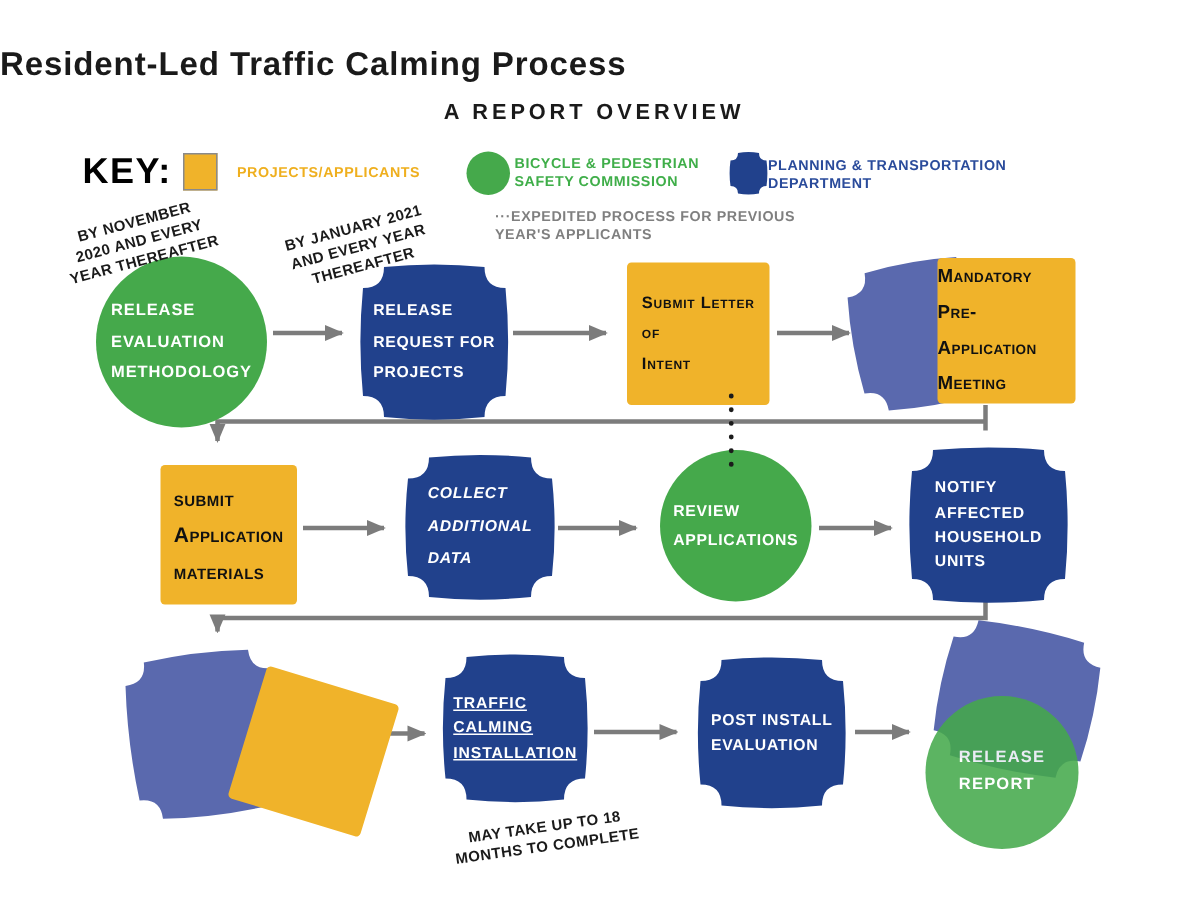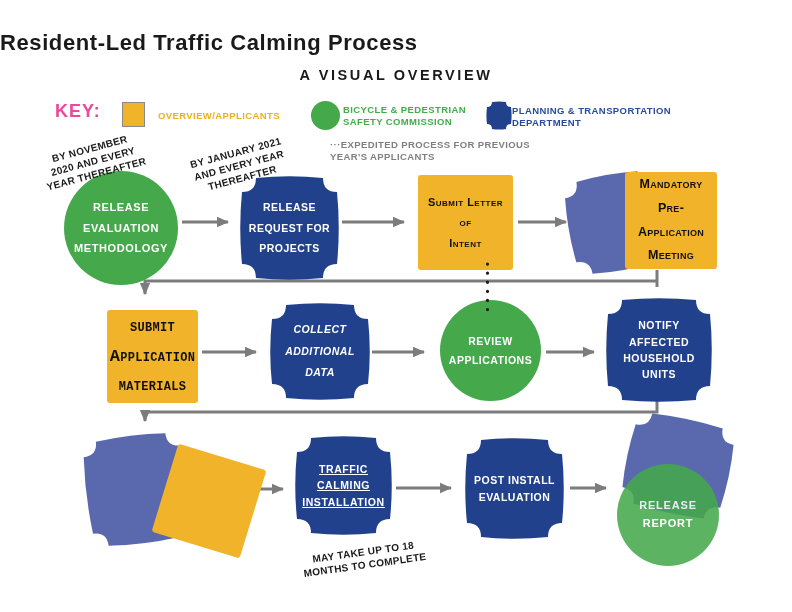--- a/index.html
+++ b/index.html
@@ -6,22 +6,22 @@
   .canvas{
     position:relative;width:792px;height:612px;background:#ffffff;
     font-family:"Liberation Sans",sans-serif;overflow:hidden;
   }
   
   .title{position:absolute;top:30px;left:0;width:100%;text-align:left;
     font-size:22px;font-weight:700;color:#1a1a1a;letter-spacing:.6px;}
   .subtitle{position:absolute;top:67px;left:0;width:100%;text-align:center;
     font-size:14.5px;font-weight:600;color:#1a1a1a;letter-spacing:2.6px;}
   
-  .key-label{position:absolute;left:55px;top:101px;font-size:18px;font-weight:700;
-    color:#ec4899;letter-spacing:1px;}
+  .key-label{position:absolute;left:55px;top:101px;font-size:24px;font-weight:700;
+    color:#000000;letter-spacing:1px;}
   .key-swatch-square{position:absolute;left:122px;top:102px;width:21px;height:23px;
     background:#F0B32A;border:1px solid #8a8a8a;}
   .key-swatch-circle{position:absolute;left:311px;top:101px;width:29px;height:29px;
     border-radius:50%;background:#45A94B;}
   .key-text{position:absolute;font-size:9.5px;font-weight:700;letter-spacing:.4px;line-height:1.3;}
   .kt-residents{left:158px;top:110px;color:#EFAF1E;}
   .kt-bicycle{left:343px;top:104px;color:#3FAE49;}
   .kt-planning{left:512px;top:105px;color:#2A4B9B;}
   .kt-expedited{left:330px;top:139px;width:230px;text-align:left;color:#7f7f7f;}
   
@@ -30,29 +30,29 @@
   .circ{border-radius:50%;background:#45A94B;}
   .sq{background:#F0B32A;border-radius:3px;}
   .badge{background:transparent;}
   .badge > svg{position:absolute;inset:0;overflow:visible;}
   .fade{opacity:.87;}
   .rot-n10{transform:rotate(-10deg)}
   .rot-n7{transform:rotate(-7deg)}
   .rot-17{transform:rotate(17deg)}
   .rot-12{transform:rotate(12deg)}
   .node-label{position:absolute;inset:0;display:flex;flex-direction:column;
-    align-items:center;justify-content:center;text-align:center;z-index:2;}
+    align-items:center;justify-content:center;text-align:left;z-index:2;}
   .light{color:#ffffff;font-weight:700;}
   .dark-text{color:#111111;font-weight:600;font-variant:small-caps;}
   
   .t-eval{font-size:11px;line-height:1.85;letter-spacing:.6px;}
   .t-request{font-size:10.5px;line-height:1.95;letter-spacing:.5px;}
   .t-letter{font-size:11px;line-height:1.85;letter-spacing:.5px;}
   .t-mandatory{font-size:12.5px;line-height:1.9;letter-spacing:.3px;}
-  .t-subapp{font-size:17px;line-height:1.75;letter-spacing:.3px;font-family:Liberation Mono, monospace;}
+  .t-subapp{font-size:14px;line-height:1.75;letter-spacing:.3px;}
   .t-collect{font-size:10.5px;line-height:2.05;letter-spacing:.5px;}
   .t-review{font-size:10.5px;line-height:1.75;letter-spacing:.5px;}
   .t-notify{font-size:10.5px;line-height:1.55;letter-spacing:.5px;}
   .t-hearing{font-size:11px;line-height:1.6;letter-spacing:1px;}
   .t-traffic{font-size:10.5px;line-height:1.55;letter-spacing:.6px;text-decoration:underline;}
   .t-post{font-size:10.5px;line-height:1.6;letter-spacing:.5px;}
   .t-report{font-size:11px;line-height:1.6;letter-spacing:.8px;}
   
   .connector-layer{position:absolute;inset:0;z-index:1;pointer-events:none;}
   .dots-layer{position:absolute;inset:0;z-index:6;pointer-events:none;}
@@ -84,25 +84,25 @@
       <line x1="233" y1="489" x2="283" y2="489" marker-end="url(#ah)"></line>
       <line x1="396" y1="488" x2="451" y2="488" marker-end="url(#ah)"></line>
       <line x1="570" y1="488" x2="606" y2="488" marker-end="url(#ah)"></line>
       <line x1="657" y1="270" x2="657" y2="287"></line>
       <polyline points="657,281 145,281 145,294" marker-end="url(#ah)"></polyline>
       <polyline points="657,399 657,412 145,412 145,421" marker-end="url(#ah)"></polyline>
     </g>
   </svg>
 
   <div class="title">Resident-Led Traffic Calming Process</div>
-  <div class="subtitle">A VISUAL OVERVIEW</div>
+  <div class="subtitle">A REPORT OVERVIEW</div>
 
   <div class="key-label">KEY:</div>
   <div class="key-swatch-square"></div>
-  <div class="key-text kt-residents">OVERVIEW/APPLICANTS</div>
+  <div class="key-text kt-residents">PROJECTS/APPLICANTS</div>
   <div class="key-swatch-circle"></div>
   <div class="key-text kt-bicycle">BICYCLE &amp; PEDESTRIAN<br>SAFETY COMMISSION</div>
   <div class="node badge" style="left:487px;top:102px;width:24px;height:27px;">
       <svg width="24" height="27" viewBox="0 0 24 27" style="position: absolute; inset: 0px; overflow: visible; z-index: 1;">
         <path d="M 5,0 Q 12,-1.2 19,0 Q 19,5 24,5 Q 25.2,13.5 24,22 Q 19,22 19,27 Q 12,28.2 5,27 Q 5,22 0,22 Q -1.2,13.5 0,5 Q 5,5 5,0 Z" fill="#21418C"></path>
       </svg>
     </div>
   <div class="key-text kt-planning">PLANNING &amp; TRANSPORTATION<br>DEPARTMENT</div>
   <div class="key-text kt-expedited">···EXPEDITED PROCESS FOR PREVIOUS<br>YEAR'S APPLICANTS</div>
 

